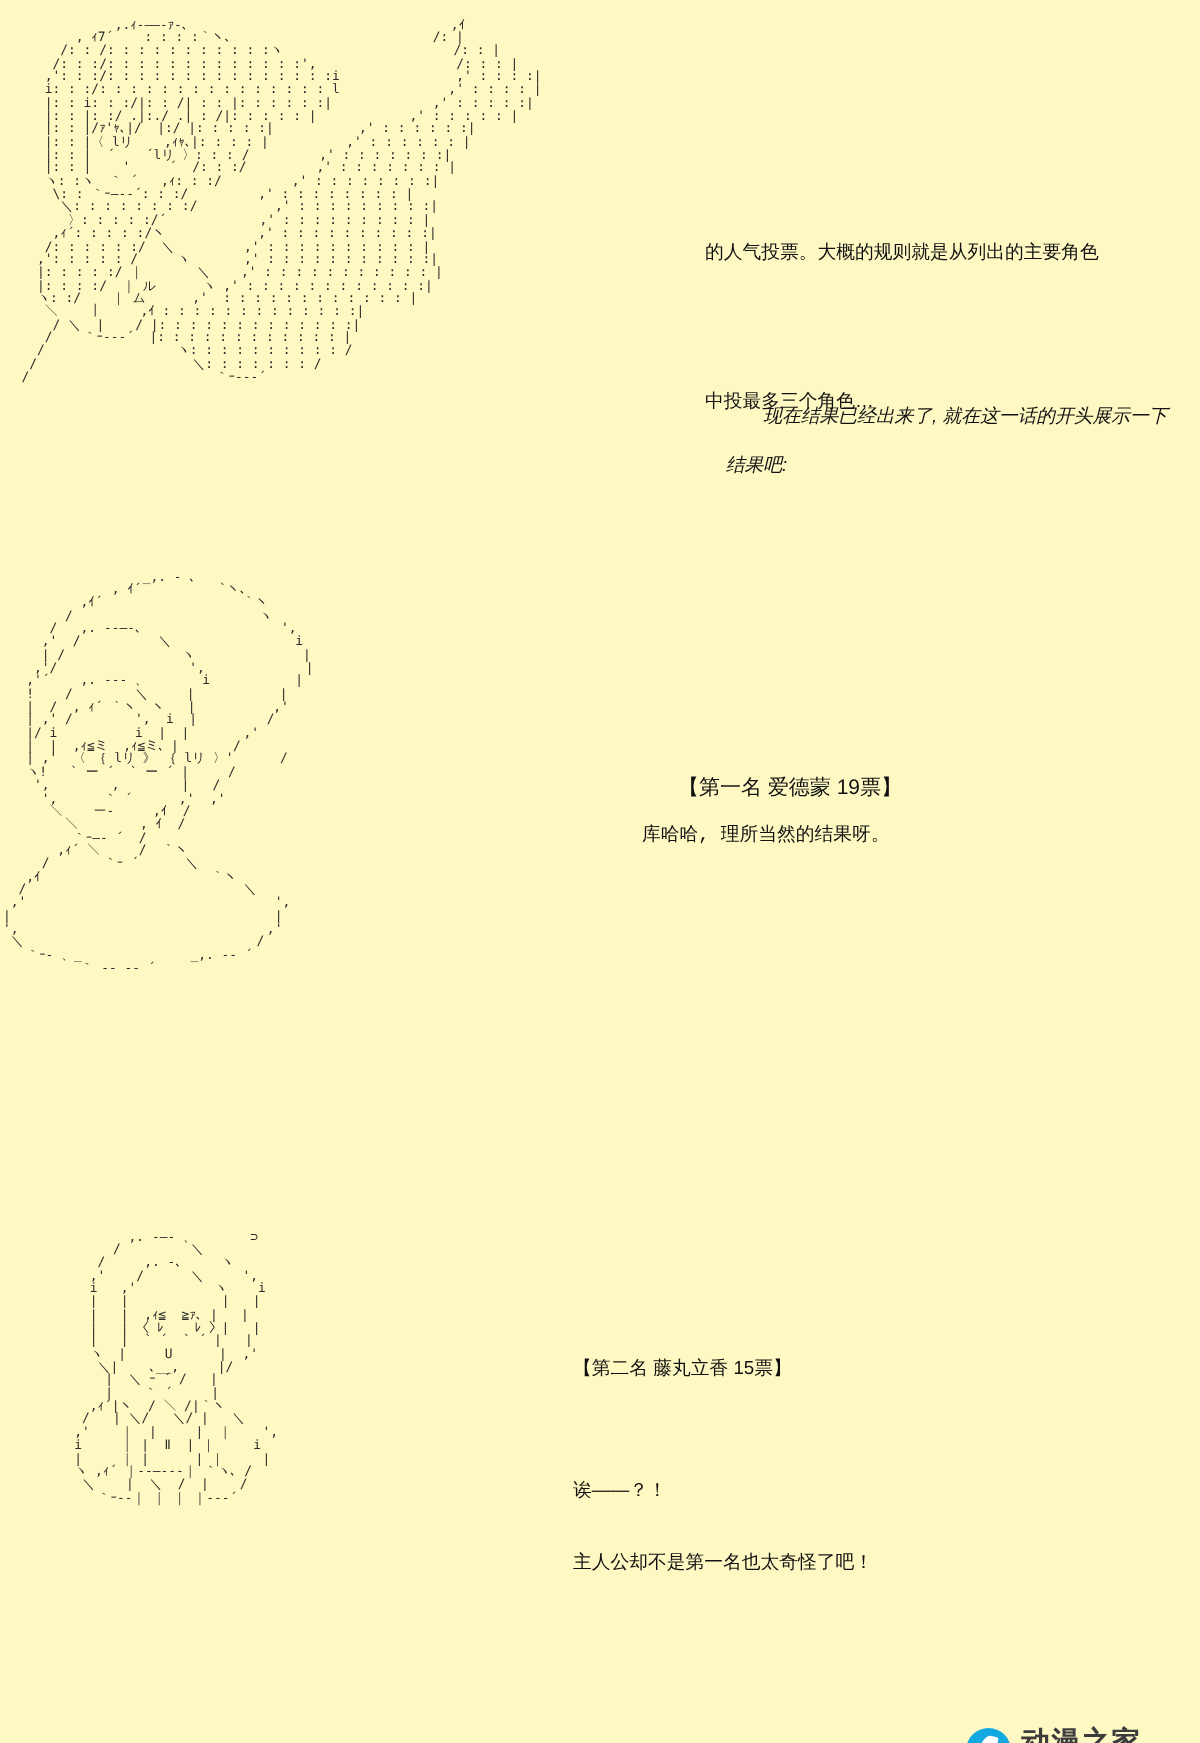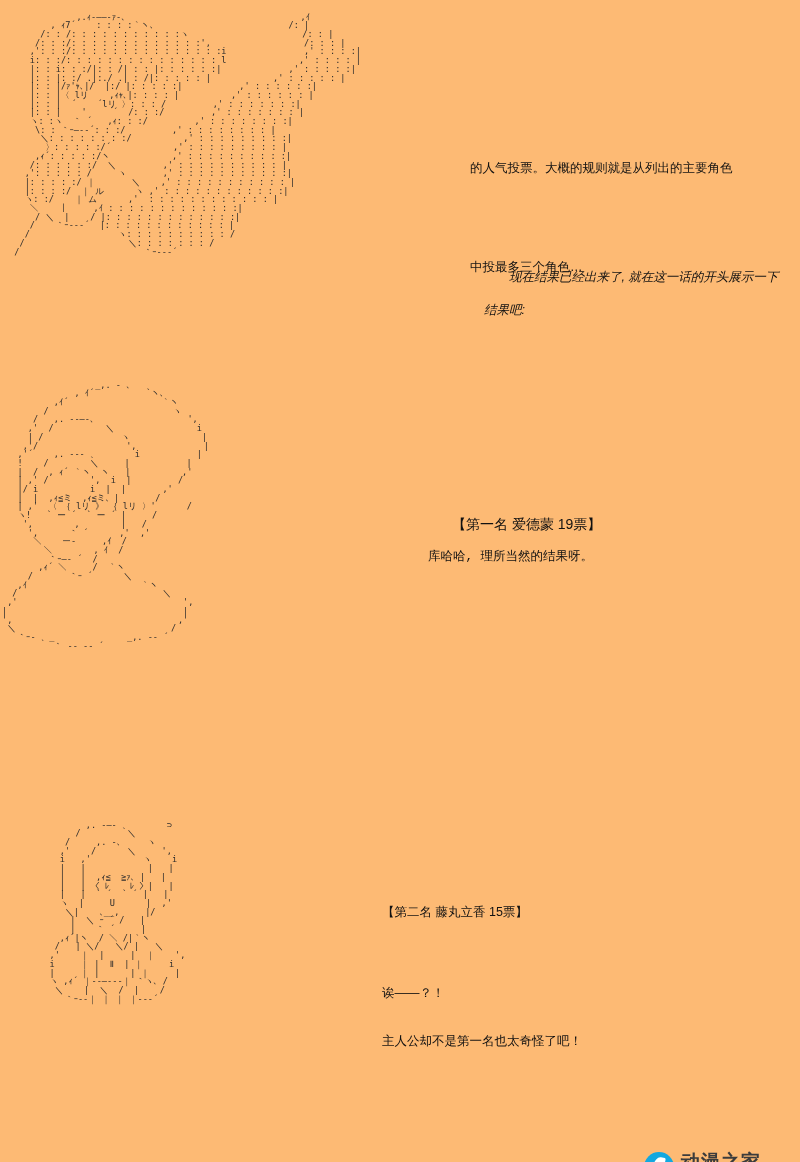--- a/index.html
+++ b/index.html
@@ -12,21 +12,21 @@
     height: 1162px;
     position: relative;
     font-family: "Liberation Sans", sans-serif;
     color: #1a1a1a;
     overflow: hidden;
   }
   .page {
     position: relative;
     width: 800px;
     height: 1162px;
-    background: #fdba74;
+    background: #fef9c3;
   }
 
   
   .aa {
     font-family: "DejaVu Sans Mono", "Liberation Mono", monospace;
     white-space: pre;
     color: #2b2b2b;
     letter-spacing: 0px;
     position: absolute;
   }

